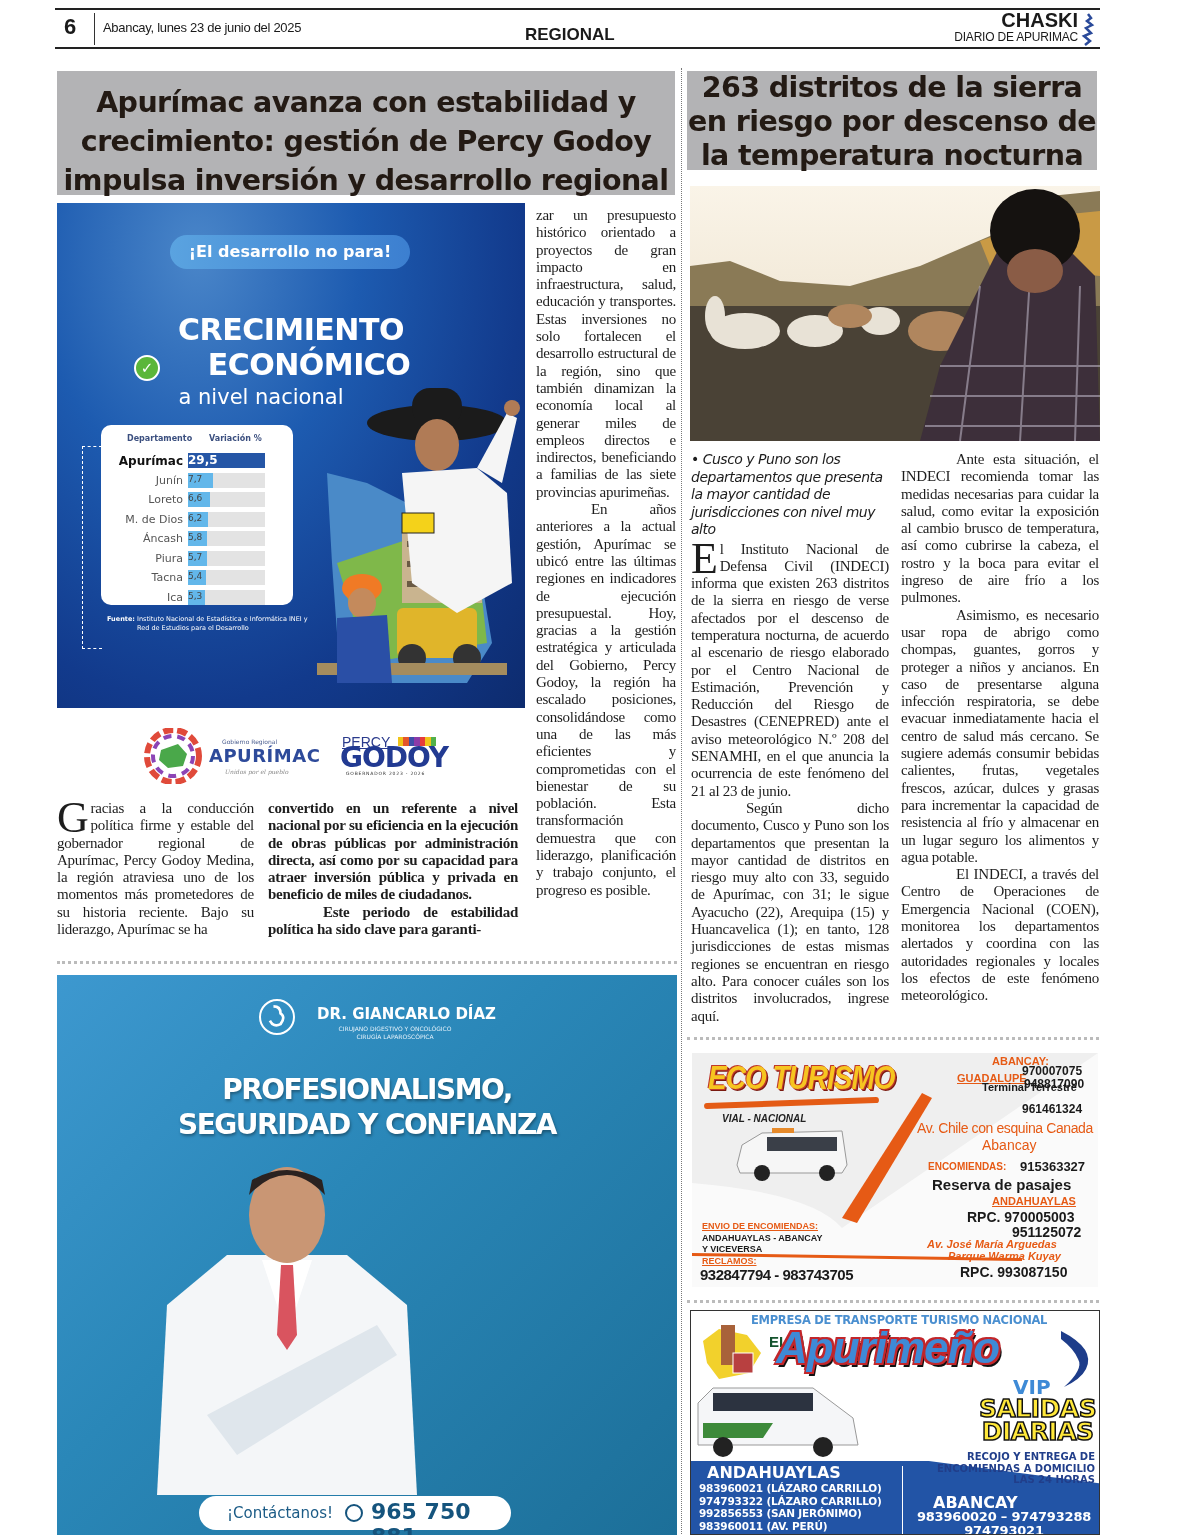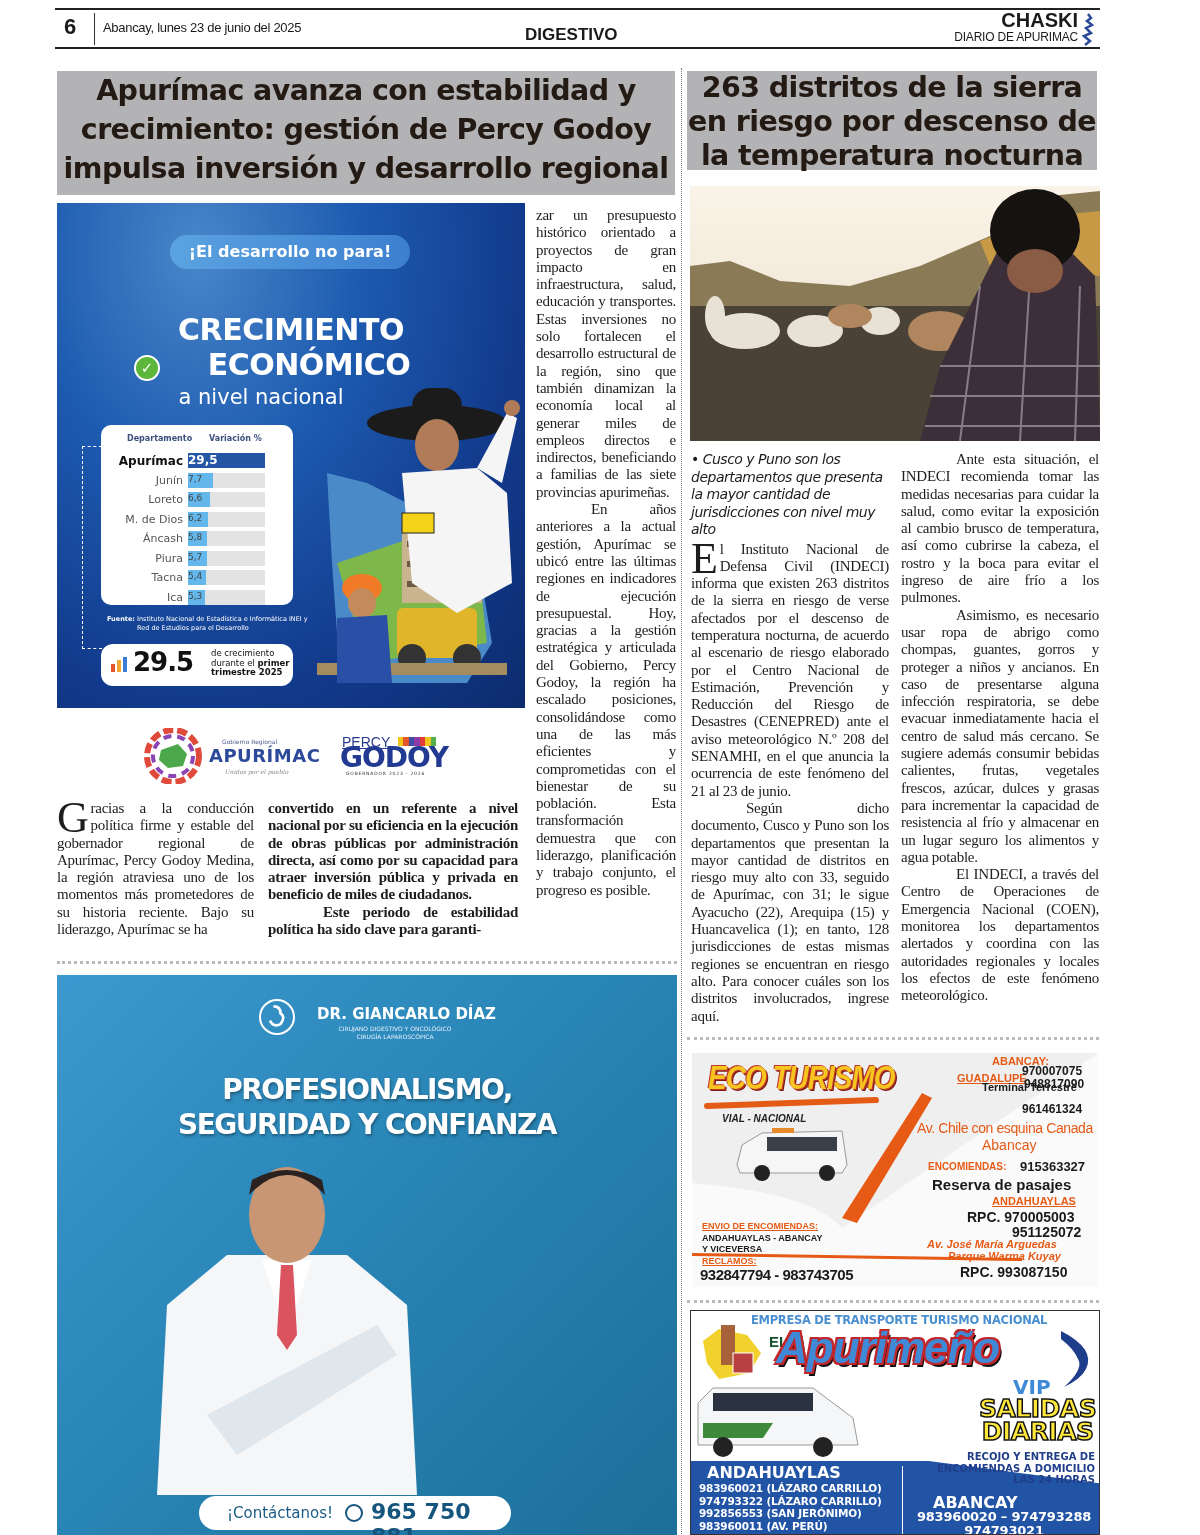--- a/index.html
+++ b/index.html
@@ -13,21 +13,21 @@
   .hdr-sep { left: 94px; top: 13px; width: 1px; height: 32px; background: #333; }
   .hdr-date { left: 103px; top: 20px; font: 13px "Liberation Sans", sans-serif; letter-spacing: -0.3px; }
   .hdr-section { left: 525px; top: 25px; font: bold 17px "Liberation Sans", sans-serif; }
   .brand { right: 122px; top: 10px; text-align: right; font-family: "Liberation Sans", sans-serif; }
   .brand .n { font: bold 20px "Liberation Sans", sans-serif; line-height: 20px; }
   .brand .s { font: 12px "Liberation Sans", sans-serif; letter-spacing: -0.2px; }
   .brand-icon { left: 1079px; top: 12px; width: 18px; height: 34px; }
 
   
   .hl-box { background: #b3b3b5; color: #231a14; font-family: "DejaVu Sans", sans-serif; font-weight: bold; text-align: center; letter-spacing: -0.6px; }
-  .hl-left { left: 57px; top: 71px; width: 618px; height: 124px; font-size: 28.5px; line-height: 39px; padding-top: 0; }
+  .hl-left { left: 57px; top: 71px; width: 618px; height: 124px; font-size: 28.5px; line-height: 39px; padding-top: 12px; }
   .hl-right { left: 687px; top: 71px; width: 410px; height: 99px; font-size: 28.5px; line-height: 34px; padding-top: 0; }
 
   .vdot { left: 681px; top: 68px; width: 0; height: 1470px; border-left: 1px dotted #777; }
   .hdot-left { left: 57px; top: 961px; width: 620px; border-top: 3px dotted #bbb; }
   .hdot-right { left: 687px; top: 1037px; width: 412px; border-top: 3px dotted #bbb; }
   .hdot-right2 { left: 687px; top: 1300px; width: 412px; border-top: 3px dotted #bbb; }
 
   
   .info { left: 57px; top: 203px; width: 468px; height: 505px; background: radial-gradient(ellipse at 30% 10%, #4a86c9 0%, #1d5bb0 35%, #123a8c 70%, #0d2b6e 100%); overflow: hidden; }
   .info-pill { left: 113px; top: 32px; width: 240px; height: 34px; border-radius: 17px; background: linear-gradient(90deg,#5aa3e0,#3c7fd0); color: #fff; font: bold 16px "DejaVu Sans", sans-serif; text-align: center; line-height: 34px; }
@@ -112,21 +112,21 @@
   .apu-city { color: #fff; font: bold 16px "DejaVu Sans", sans-serif; }
   .apu-ph { color: #fff; font: bold 10.5px "DejaVu Sans", sans-serif; line-height: 12.5px; letter-spacing: -0.2px; }
 </style>
 </head>
 <body>
 
 <div class="abs hdr-top"></div>
 <div class="abs pg-num">6</div>
 <div class="abs hdr-sep"></div>
 <div class="abs hdr-date">Abancay, lunes 23 de junio del 2025</div>
-<div class="abs hdr-section">DIGESTIVO</div>
+<div class="abs hdr-section">REGIONAL</div>
 <div class="abs brand">
   <div class="n">CHASKI</div>
   <div class="s">DIARIO DE APURIMAC</div>
 </div>
 <svg class="abs brand-icon" viewBox="0 0 18 34">
   <path d="M9 2 L12 6 L8 9 L13 13 L7 16 L12 21 L5 24 L11 29 L6 33" fill="none" stroke="#2a4a9a" stroke-width="2.5"></path>
 </svg>
 <div class="abs hdr-bot"></div>
 
 <div class="abs vdot"></div>
@@ -207,33 +207,20 @@
           </span>
         </div>
       </div>
   </div>
 
   <div class="abs src">
     <b>Fuente:</b>
     <span style="display:inline-block;width:185px;vertical-align:top">Instituto Nacional de Estadística e Informática INEI y Red de Estudios para el Desarrollo</span>
   </div>
 
-  <div class="abs stat">
-    <svg class="abs stat-icon" viewBox="0 0 20 20">
-      <rect x="2" y="10" width="4" height="8" fill="#e8542d"></rect>
-        <rect x="8" y="6" width="4" height="12" fill="#f2a531"></rect>
-        <rect x="14" y="3" width="4" height="15" fill="#3a7bd5"></rect>
-    </svg>
-    <div class="abs stat-num">29.5</div>
-    <div class="abs stat-txt">
-      <div>de crecimiento</div>
-      <div><span>durante el</span> <b>primer</b></div>
-      <div><b>trimestre 2025</b></div>
-    </div>
-  </div>
 
   <svg class="abs gov-photo" viewBox="0 0 215 310">
     <path d="M20 90 L60 100 L100 120 L140 110 L170 130 L175 200 L185 260 L160 300 L60 300 L30 250 L25 180 Z" fill="#4a8ac8"></path>
     <path d="M30 180 L120 150 L170 170 L180 260 L60 280 Z" fill="#7fb84a"></path>
     <rect x="95" y="150" width="80" height="70" fill="#c9b48f"></rect>
     <rect x="100" y="158" width="70" height="6" fill="#6a5a44"></rect>
     <rect x="100" y="178" width="70" height="6" fill="#6a5a44"></rect>
     <rect x="100" y="198" width="70" height="6" fill="#6a5a44"></rect>
     <rect x="90" y="225" width="80" height="50" rx="6" fill="#e0b52a"></rect>
     <circle cx="105" cy="275" r="14" fill="#333"></circle>

